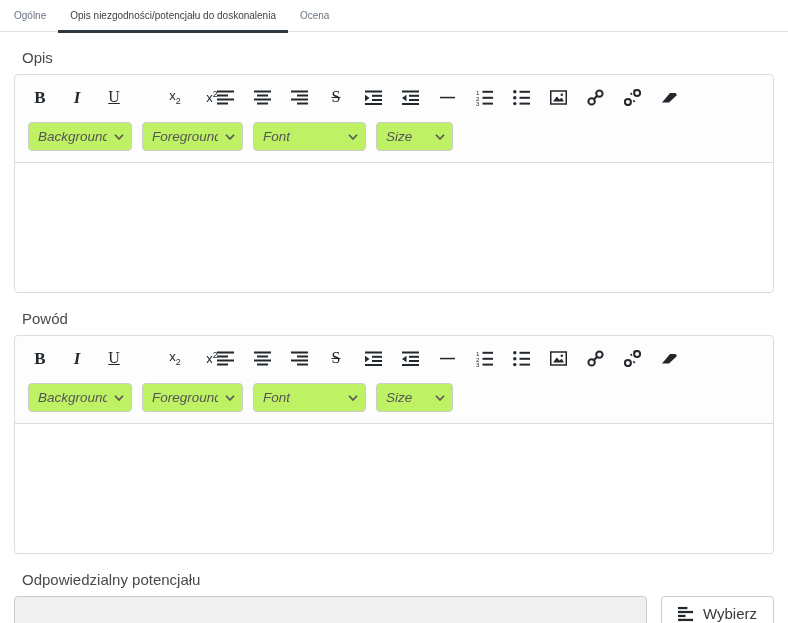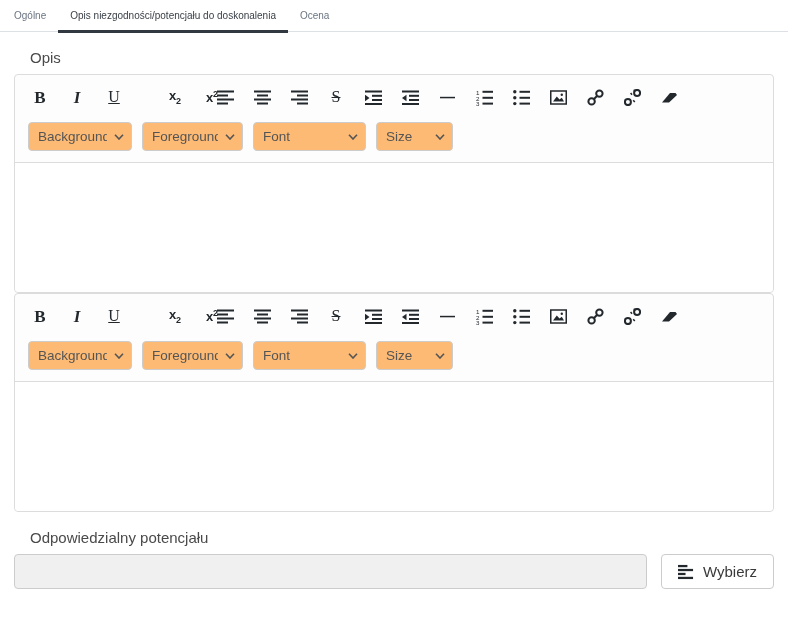--- a/index.html
+++ b/index.html
@@ -12,47 +12,47 @@
   .tabs{display:flex;border-bottom:1px solid #dde0e4;padding-left:2px;}
   .tab{
     padding:10px 12px 9px;font-size:10px;color:#6a7481;cursor:pointer;
     white-space:nowrap;
   }
   .tab.active{
     color:#3b4148;border-bottom:3px solid #32383f;margin-bottom:-2px;
   }
   
   main{padding:0 14px;}
-  .field-label{font-size:15px;color:#4a4a4a;margin:17px 16px 8px;}
+  .field-label{font-size:15px;color:#4a4a4a;margin:17px 8px 8px;}
   
   .editor{border:1px solid #dcdcdc;border-radius:4px;background:#fdfdfd;}
   .toolbar{padding:10px 13px 11px;}
   .tb-icons{display:flex;align-items:center;gap:13px;margin-bottom:13px;}
   .tb-btn{
     width:24px;height:24px;display:flex;align-items:center;justify-content:center;
     background:none;border:none;padding:0;cursor:pointer;color:#23282d;
   }
   .tb-svg{width:17px;height:17px;fill:#23282d;}
   .glyph{
     font-family:"Liberation Serif","DejaVu Serif",serif;
     font-size:17px;color:#23282d;line-height:1;
   }
   .glyph-bold{font-weight:700;}
   .glyph-italic{font-style:italic;font-weight:600;}
   .glyph-underline{text-decoration:underline;font-size:16px;}
   .glyph-strike{text-decoration:line-through;font-size:16px;}
-  .glyph-script{font-family:"Liberation Sans","DejaVu Sans",sans-serif;font-size:13px;font-weight:700;margin-left:48px;}
+  .glyph-script{font-family:"Liberation Sans","DejaVu Sans",sans-serif;font-size:13px;font-weight:400;margin-left:48px;}
   .glyph-script sub,.glyph-script sup{font-size:9px;}
   .tb-selects{display:flex;gap:10px;}
   .select-wrap{position:relative;display:inline-block;}
   .tb-selects select{
     appearance:none;-webkit-appearance:none;-moz-appearance:none;
-    border:1px solid #ccc;border-radius:4px;background:#fdba74;
+    border:1px solid #ccc;border-radius:4px;background:#bef264;
     font-size:13.5px;color:#555;height:29px;padding:4px 24px 4px 9px;
-    font-family:inherit;box-sizing:border-box;cursor:pointer;width:100%;
+    font-family:inherit;box-sizing:border-box;cursor:pointer;width:100%;font-style:italic;
   }
   .chevron{
     position:absolute;right:8px;top:50%;transform:translateY(-50%);
     width:10px;height:6px;stroke:#555;fill:none;stroke-width:1.6;
     pointer-events:none;
   }
   .sel-background{width:104px;}
   .sel-foreground{width:101px;}
   .sel-font{width:113px;}
   .sel-size{width:77px;}
@@ -219,20 +219,21 @@
             <span class="select-wrap sel-size"><select><option>Size</option></select><svg viewBox="0 0 10 6" class="chevron">
                 <polyline points="1,0.8 5,5 9,0.8"></polyline>
               </svg></span>
           </div>
       </div>
       <div class="editor-content" contenteditable="true" style=""></div>
     </div>
   </section>
 
   <section class="editor-section">
+    <div class="field-label">Powód</div>
     <div class="editor">
       <div class="toolbar">
         <div class="tb-icons">
             <button class="tb-btn">
               <span class="glyph glyph-bold">B</span>
             </button>
             <button class="tb-btn">
               <span class="glyph glyph-italic">I</span>
             </button>
             <button class="tb-btn">

